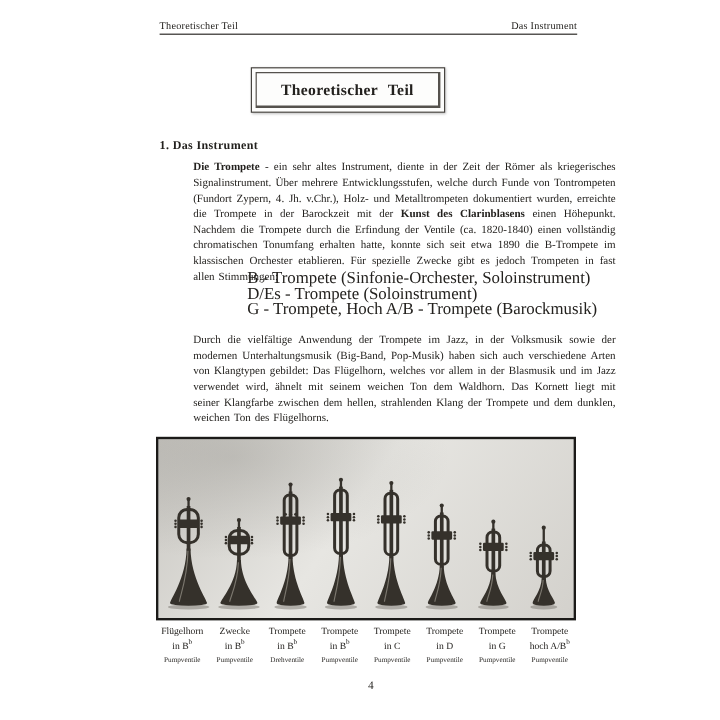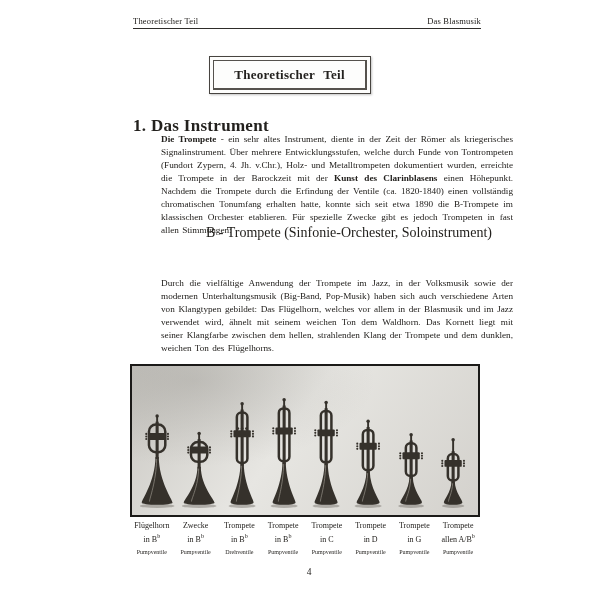--- a/index.html
+++ b/index.html
@@ -34,21 +34,21 @@
   }
   .title-box-inner{
     border:1px solid #55524d;
     border-right-width:2px;border-bottom-width:2px;
     text-align:center;padding:6px 2px 5px 2px;
     font-weight:bold;font-size:13px;word-spacing:5px;letter-spacing:0.3px;
   }
 
   .section-heading{
     position:absolute;left:133px;top:116px;
-    font-size:17px;font-weight:bold;letter-spacing:0.3px;
+    font-size:10px;font-weight:bold;letter-spacing:0.3px;
   }
 
   .para{
     position:absolute;left:133px;width:352px;
     font-size:9.2px;line-height:13px;text-align:justify;
     word-spacing:1px;
     margin-left:28px;
   }
   #para1{top:133px;}
   #para2{top:277px;}
@@ -90,33 +90,35 @@
     text-align:center;font-size:9.5px;
   }
 </style>
 </head>
 <body>
 
 <div class="page">
 
   <div class="running-header">
     <span>Theoretischer Teil</span>
-    <span>Das Blasmusik</span>
+    <span>Das Instrument</span>
   </div>
 
   <div class="title-box">
     <div class="title-box-inner">Theoretischer Teil</div>
   </div>
 
   <div class="section-heading">1. Das Instrument</div>
 
   <div class="para" id="para1"><span style="font-weight: bold;">Die Trompete</span><span> - ein sehr altes Instrument, diente in der Zeit der Römer als kriegerisches Signalinstrument. Über mehrere Entwicklungsstufen, welche durch Funde von Tontrompeten (Fundort Zypern, 4. Jh. v.Chr.), Holz- und Metalltrompeten dokumentiert wurden, erreichte die Trompete in der Barockzeit mit der </span><span style="font-weight: bold;">Kunst des Clarinblasens</span><span> einen Höhepunkt. Nachdem die Trompete durch die Erfindung der Ventile (ca. 1820-1840) einen vollständig chromatischen Tonumfang erhalten hatte, konnte sich seit etwa 1890 die B-Trompete im klassischen Orchester etablieren. Für spezielle Zwecke gibt es jedoch Trompeten in fast allen Stimmungen:</span></div>
 
   <div class="tuning-list">
     <div>B - Trompete  (Sinfonie-Orchester, Soloinstrument)</div>
+    <div>D/Es - Trompete  (Soloinstrument)</div>
+    <div>G - Trompete, Hoch A/B - Trompete  (Barockmusik)</div>
   </div>
 
   <div class="para" id="para2">Durch die vielfältige Anwendung der Trompete im Jazz, in der Volksmusik sowie der modernen Unterhaltungsmusik (Big-Band, Pop-Musik) haben sich auch verschiedene Arten von Klangtypen gebildet: Das Flügelhorn, welches vor allem in der Blasmusik und im Jazz verwendet wird, ähnelt mit seinem weichen Ton dem Waldhorn. Das Kornett liegt mit seiner Klangfarbe zwischen dem hellen, strahlenden Klang der Trompete und dem dunklen, weichen Ton des Flügelhorns.</div>
 
 
   <div class="photo">
     <svg viewBox="0 0 44 150" preserveAspectRatio="xMidYMax meet">
         <ellipse cx="22" cy="140.5" rx="18" ry="2.2" fill="#6e6a64" opacity="0.45"></ellipse>
         <rect x="13.5" y="55.8" width="17" height="28.83999999999999" rx="7.225" fill="none" stroke="#35312b" stroke-width="2.6"></rect>
         <path d="M 20.3 89.63999999999999 C 19.8 115.68799999999999, 6 134, 6 137 L 38 137 C 38 134, 24.2 115.68799999999999, 23.7 89.63999999999999 Z" fill="#35312b"></path>
@@ -288,20 +290,20 @@
       <div class="inst-pitch"><span>in D</span><sup></sup></div>
       <div class="inst-valves">Pumpventile</div>
     </div>
     <div class="label-col">
       <div class="inst-name">Trompete</div>
       <div class="inst-pitch"><span>in G</span><sup></sup></div>
       <div class="inst-valves">Pumpventile</div>
     </div>
     <div class="label-col">
       <div class="inst-name">Trompete</div>
-      <div class="inst-pitch"><span>allen A/B</span><sup>b</sup></div>
+      <div class="inst-pitch"><span>hoch A/B</span><sup>b</sup></div>
       <div class="inst-valves">Pumpventile</div>
     </div>
   </div>
 
   <div class="page-number">4</div>
 
 </div>
 
 </body></html>

